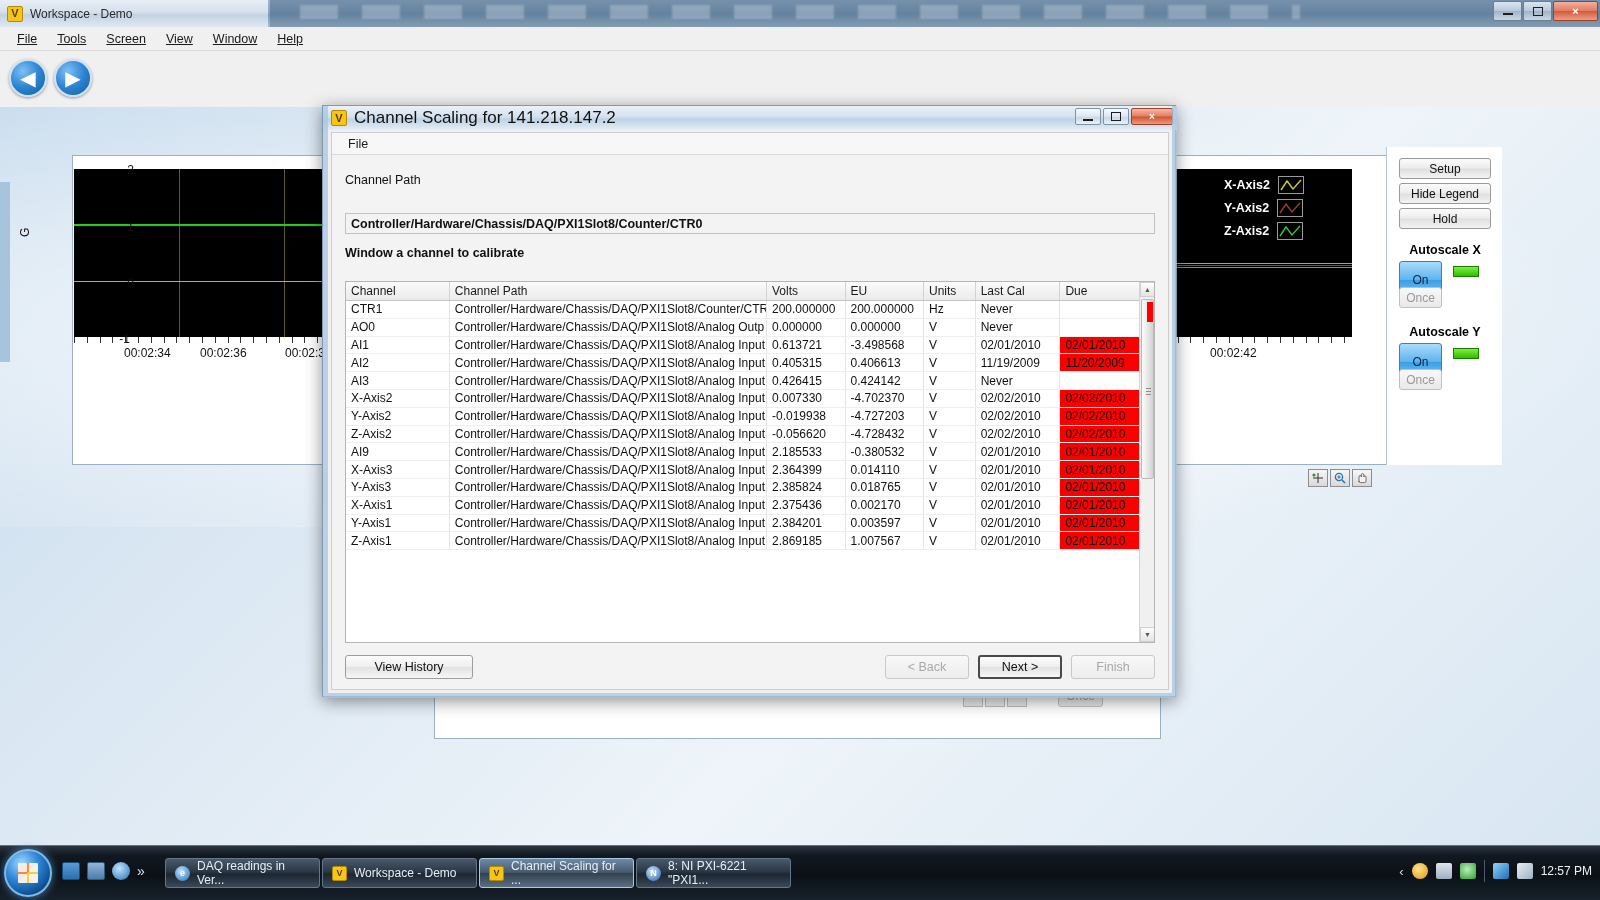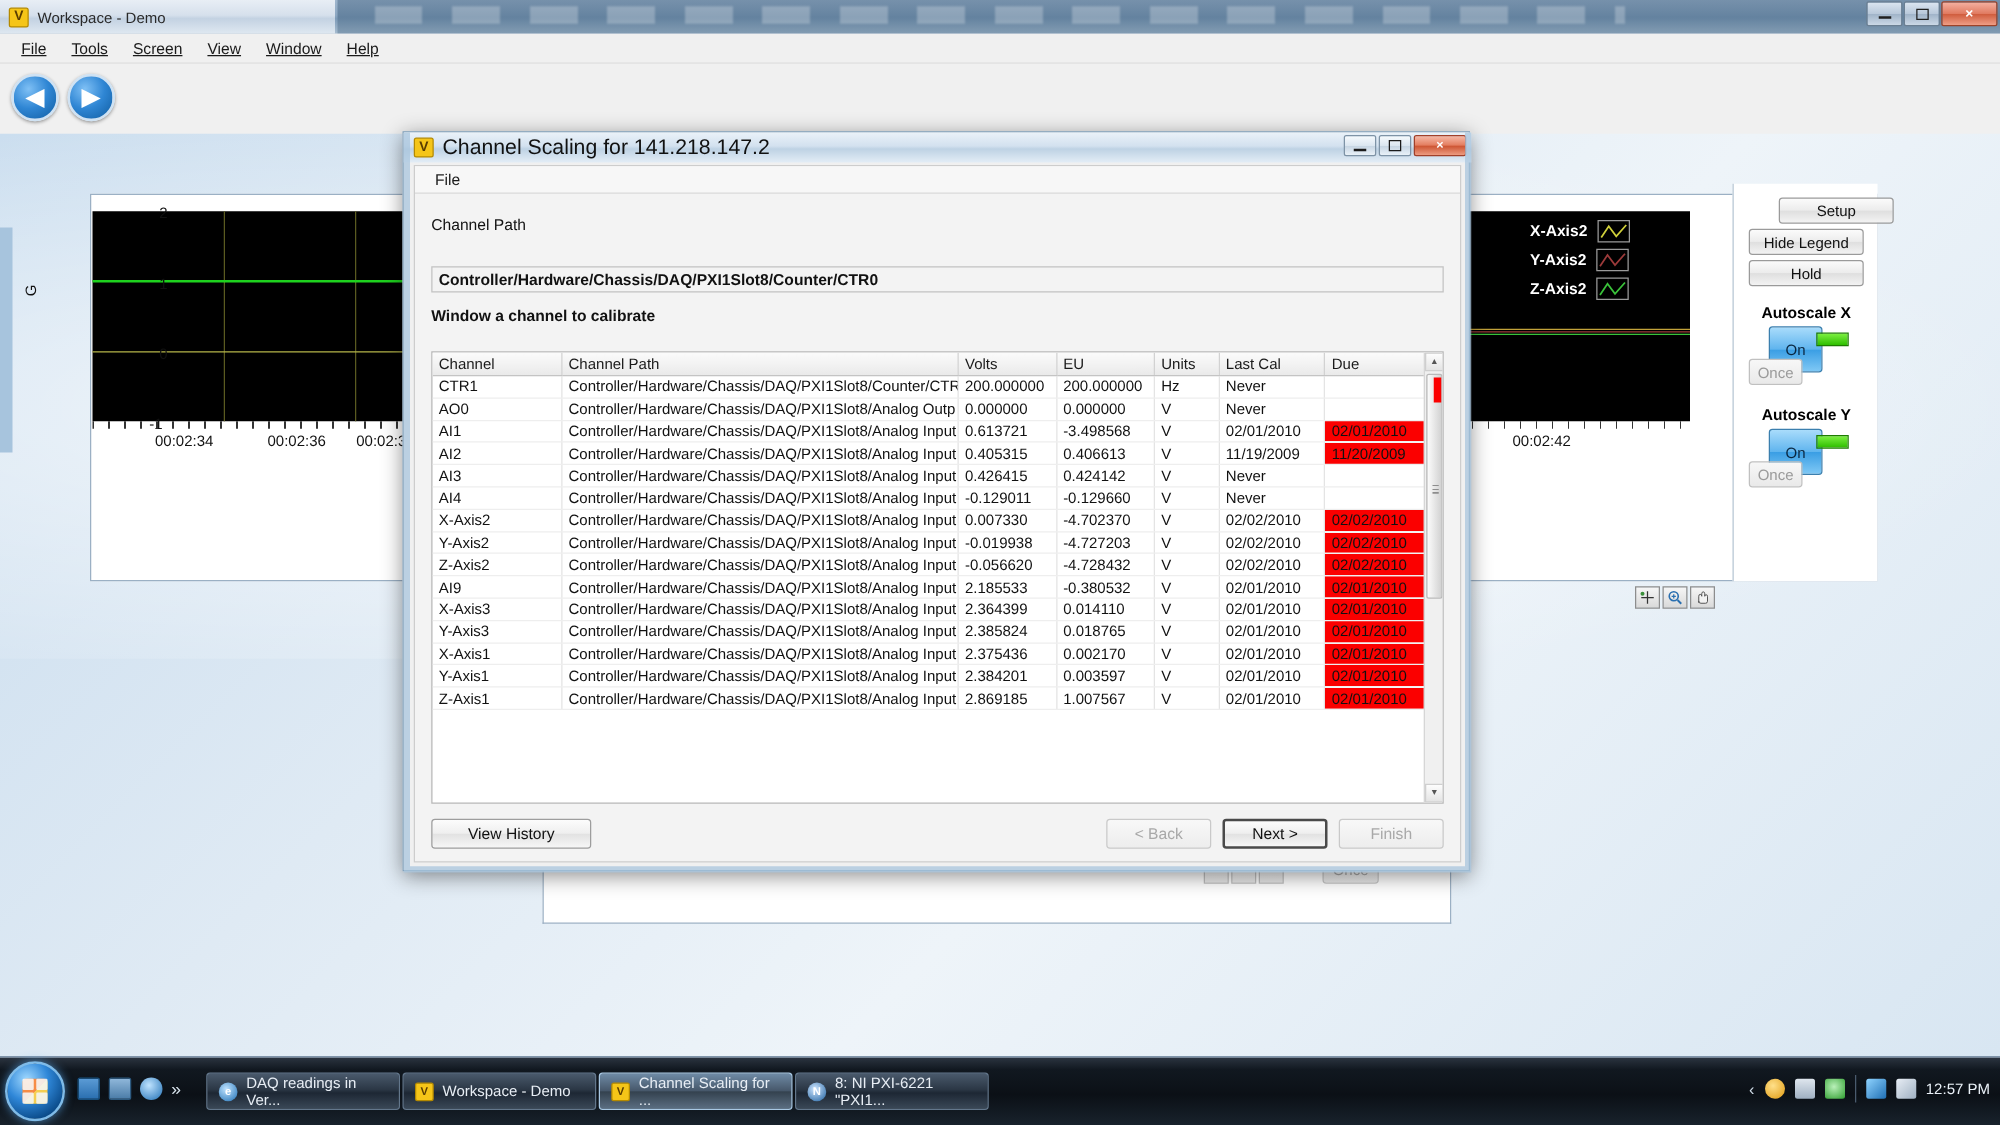--- a/index.html
+++ b/index.html
@@ -217,21 +217,21 @@
   }
   .ctrl-head {
     position: absolute; left: 0; width: 116px; text-align: center;
     font-size: 12.5px; font-weight: bold; color: #000;
   }
   .on-btn {
     position: absolute; left: 12px; width: 43px; height: 37px;
     background: linear-gradient(to bottom,#a9dcfb 0%,#5fb4ee 50%,#3a9ee4 51%,#7fc8f5 100%);
     border: 1px solid #3b7fae; border-radius: 3px;
     display: flex; align-items: center; justify-content: center;
-    font-size: 12px; color: #0a2740; margin-left: 16px;
+    font-size: 12px; color: #0a2740;
   }
   .once-btn {
     position: absolute; left: 12px; width: 43px; height: 21px;
     background: linear-gradient(to bottom,#f7f7f7,#e9e9e9);
     border: 1px solid #c0c0c0; border-radius: 3px;
     display: flex; align-items: center; justify-content: center;
     font-size: 12px; color: #9a9a9a;
   }
   .led-green {
     position: absolute; left: 66px; width: 26px; height: 11px;
@@ -490,21 +490,21 @@
         <div class="trace-thin" style="left:0;top:112px;width:430px;background:#b5b54a;"></div>
         <div class="trace" style="left:0;top:55px;width:430px;background:#1ed11e;"></div>
       </div>
       <div class="axis-label-g">G</div>
       <div class="ytick" style="left:112px;top:56px;">2</div>
       <div class="ytick" style="left:112px;top:113px;">1</div>
       <div class="ytick" style="left:112px;top:169px;">0</div>
       <div class="ytick" style="left:108px;top:225px;">-1</div>
       <div class="tickmarks" style="left:74px;top:230px;width:430px;"></div>
       <div class="xtick" style="left:124px;top:239px;">00:02:34</div>
-      <div class="xtick" style="left:214px;top:239px;">00:02:36</div>
+      <div class="xtick" style="left:200px;top:239px;">00:02:36</div>
       <div class="xtick" style="left:285px;top:239px;">00:02:37</div>
 
       <div class="graph-panel" id="graph-right">
         <div style="position:absolute;left:178px;top:0;width:1px;height:168px;background:#4c5a20;"></div>
         <div style="position:absolute;left:356px;top:0;width:1px;height:168px;background:#4c5a20;"></div>
         <div style="position:absolute;left:534px;top:0;width:1px;height:168px;background:#4c5a20;"></div>
         <div class="trace-thin" style="left:0;top:94px;width:712px;background:#c2a23a;"></div>
         <div class="trace-thin" style="left:0;top:96px;width:712px;background:#9c3a3a;"></div>
         <div class="trace-thin" style="left:0;top:98px;width:712px;background:#3ac23a;"></div>
       </div>
@@ -555,21 +555,21 @@
             </svg>
         </div>
         <div class="gtool">
           <svg width="14" height="12" viewBox="0 0 14 12">
               <path d="M4 10 v-5 q0 -1.5 1.2 -1.5 t1.2 1.5 v-2 q0 -1.5 1.2 -1.5 t1.2 1.5 v2 q0 -1.2 1.1 -1.2 t1.1 1.2 v4 q0 1.6 -1.6 1.6 h-3.6 q-1.8 0 -1.8 -1.6 z" fill="#f2f2f2" stroke="#555" stroke-width=".8"></path>
             </svg>
         </div>
       </div>
 
       <div class="ctrl-panel">
-        <div class="ctrl-btn" style="top:11px;margin-left:24px;">Setup</div>
+        <div class="ctrl-btn" style="top:11px;">Setup</div>
         <div class="ctrl-btn" style="top:36px;">Hide Legend</div>
         <div class="ctrl-btn" style="top:61px;">Hold</div>
 
         <div class="ctrl-head" style="top:96px;">Autoscale X</div>
         <div class="on-btn" style="top:114px;">On</div>
         <div class="led-green" style="top:119px;"></div>
         <div class="once-btn" style="top:140px;">Once</div>
 
         <div class="ctrl-head" style="top:178px;">Autoscale Y</div>
         <div class="on-btn" style="top:196px;">On</div>
@@ -666,29 +666,20 @@
               <tr>
                 <td class="col-ch">AI3</td>
                 <td class="col-path">Controller/Hardware/Chassis/DAQ/PXI1Slot8/Analog Input</td>
                 <td class="col-volts">0.426415</td>
                 <td class="col-eu">0.424142</td>
                 <td class="col-units">V</td>
                 <td class="col-cal">Never</td>
                 <td class="col-due"></td>
               </tr>
               <tr>
-                <td class="col-ch">AI4</td>
-                <td class="col-path">Controller/Hardware/Chassis/DAQ/PXI1Slot8/Analog Input</td>
-                <td class="col-volts">-0.129011</td>
-                <td class="col-eu">-0.129660</td>
-                <td class="col-units">V</td>
-                <td class="col-cal">Never</td>
-                <td class="col-due"></td>
-              </tr>
-              <tr>
                 <td class="col-ch">X-Axis2</td>
                 <td class="col-path">Controller/Hardware/Chassis/DAQ/PXI1Slot8/Analog Input</td>
                 <td class="col-volts">0.007330</td>
                 <td class="col-eu">-4.702370</td>
                 <td class="col-units">V</td>
                 <td class="col-cal">02/02/2010</td>
                 <td class="col-due due-red">02/02/2010</td>
               </tr>
               <tr>
                 <td class="col-ch">Y-Axis2</td>

